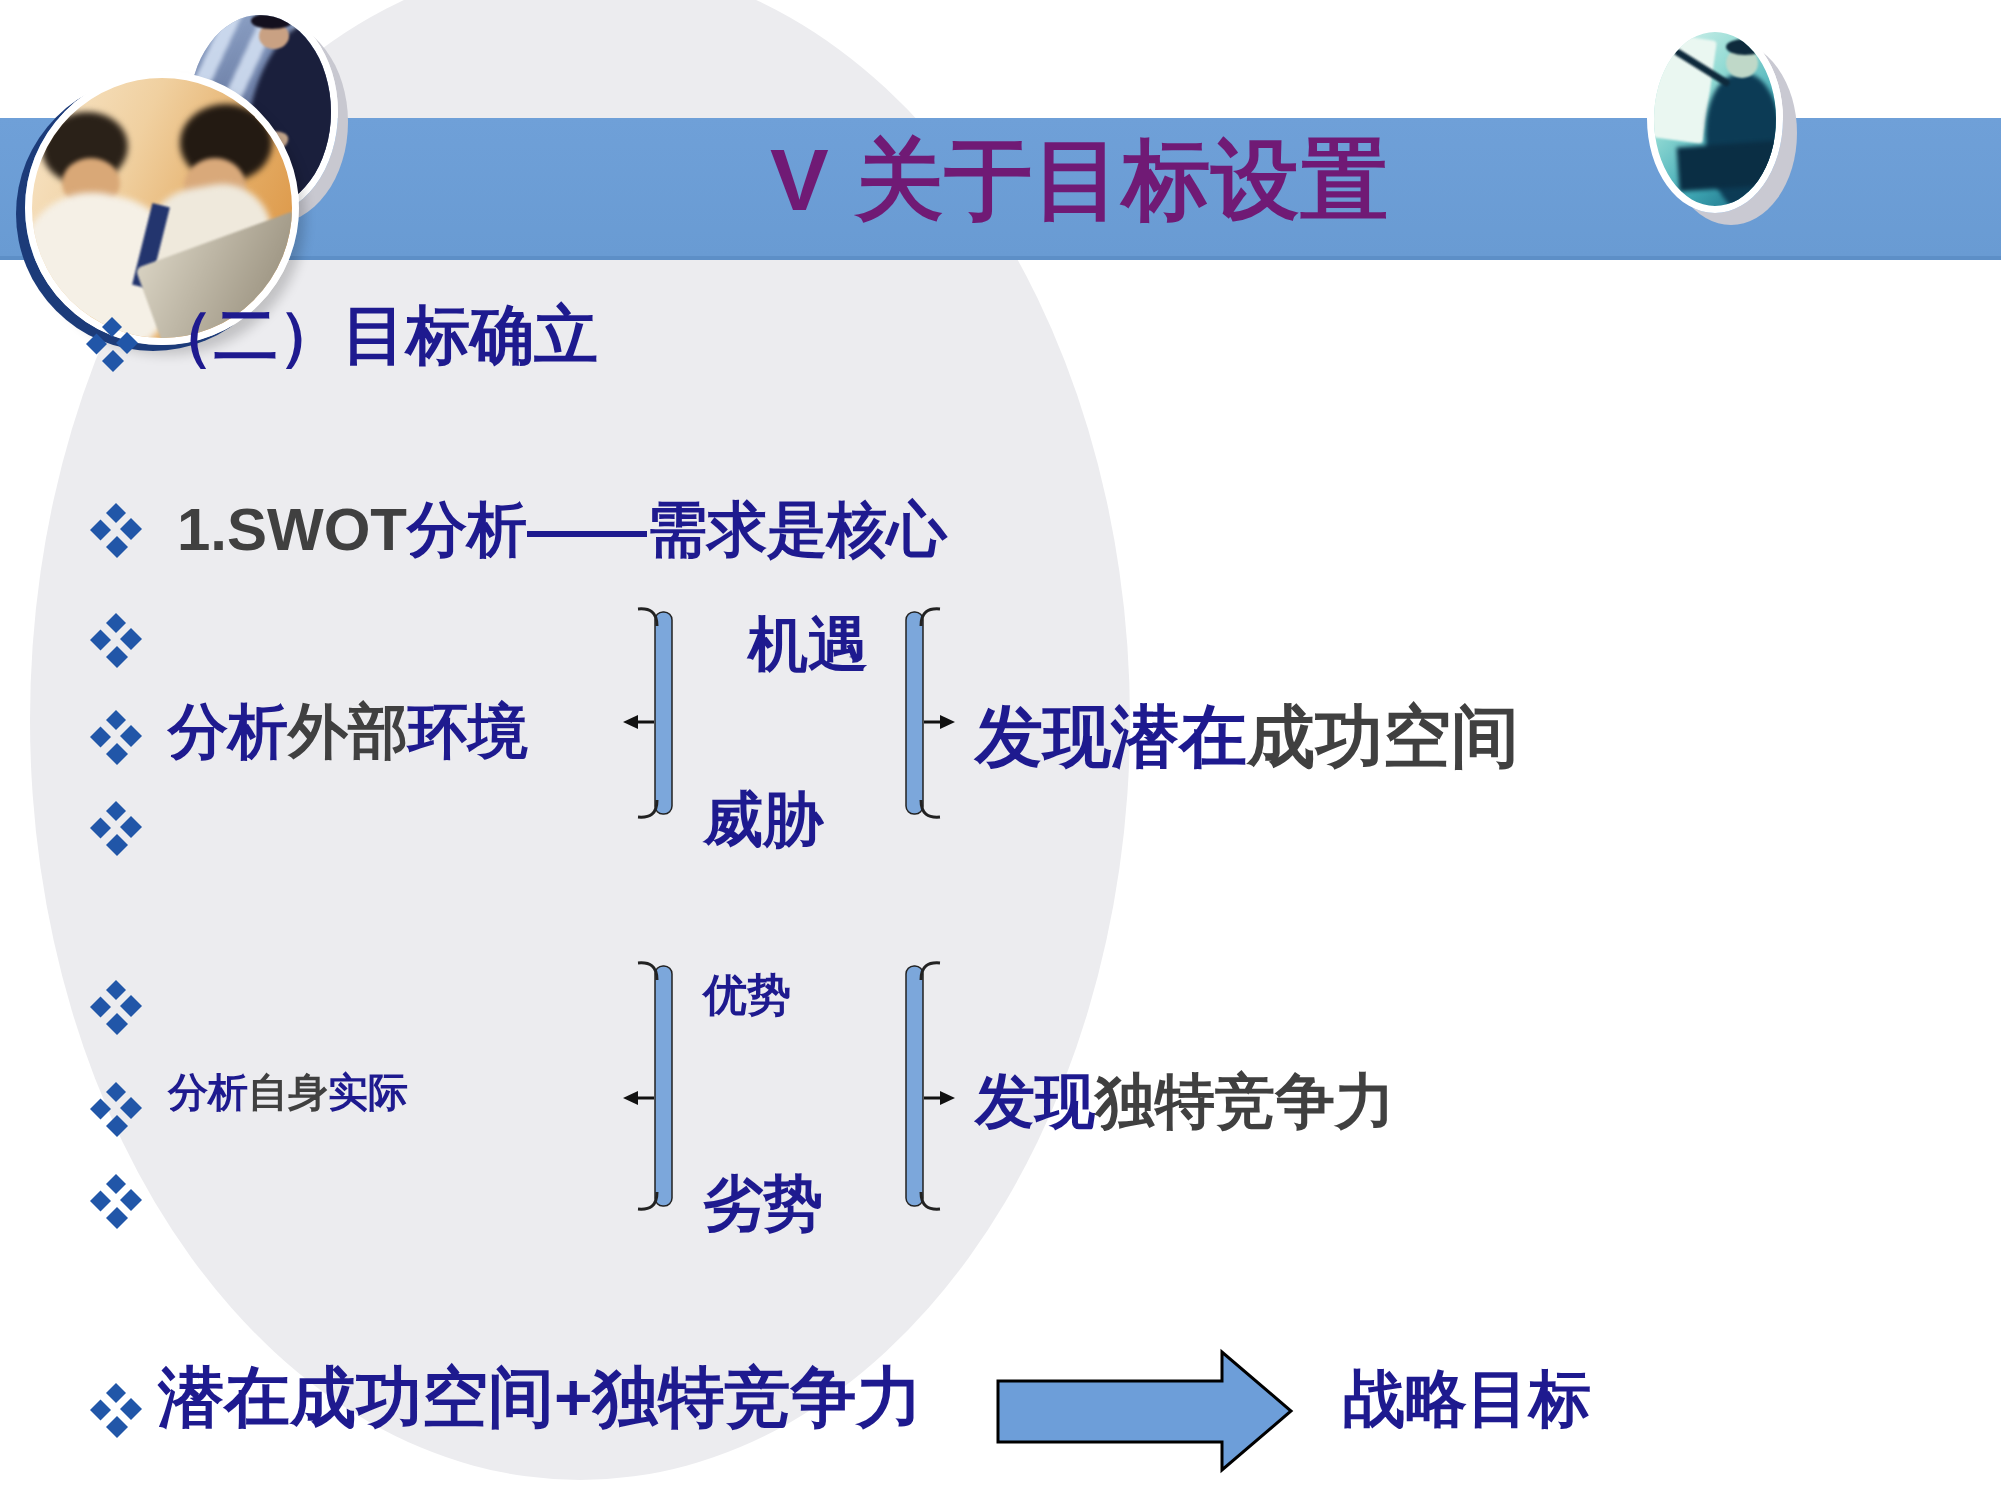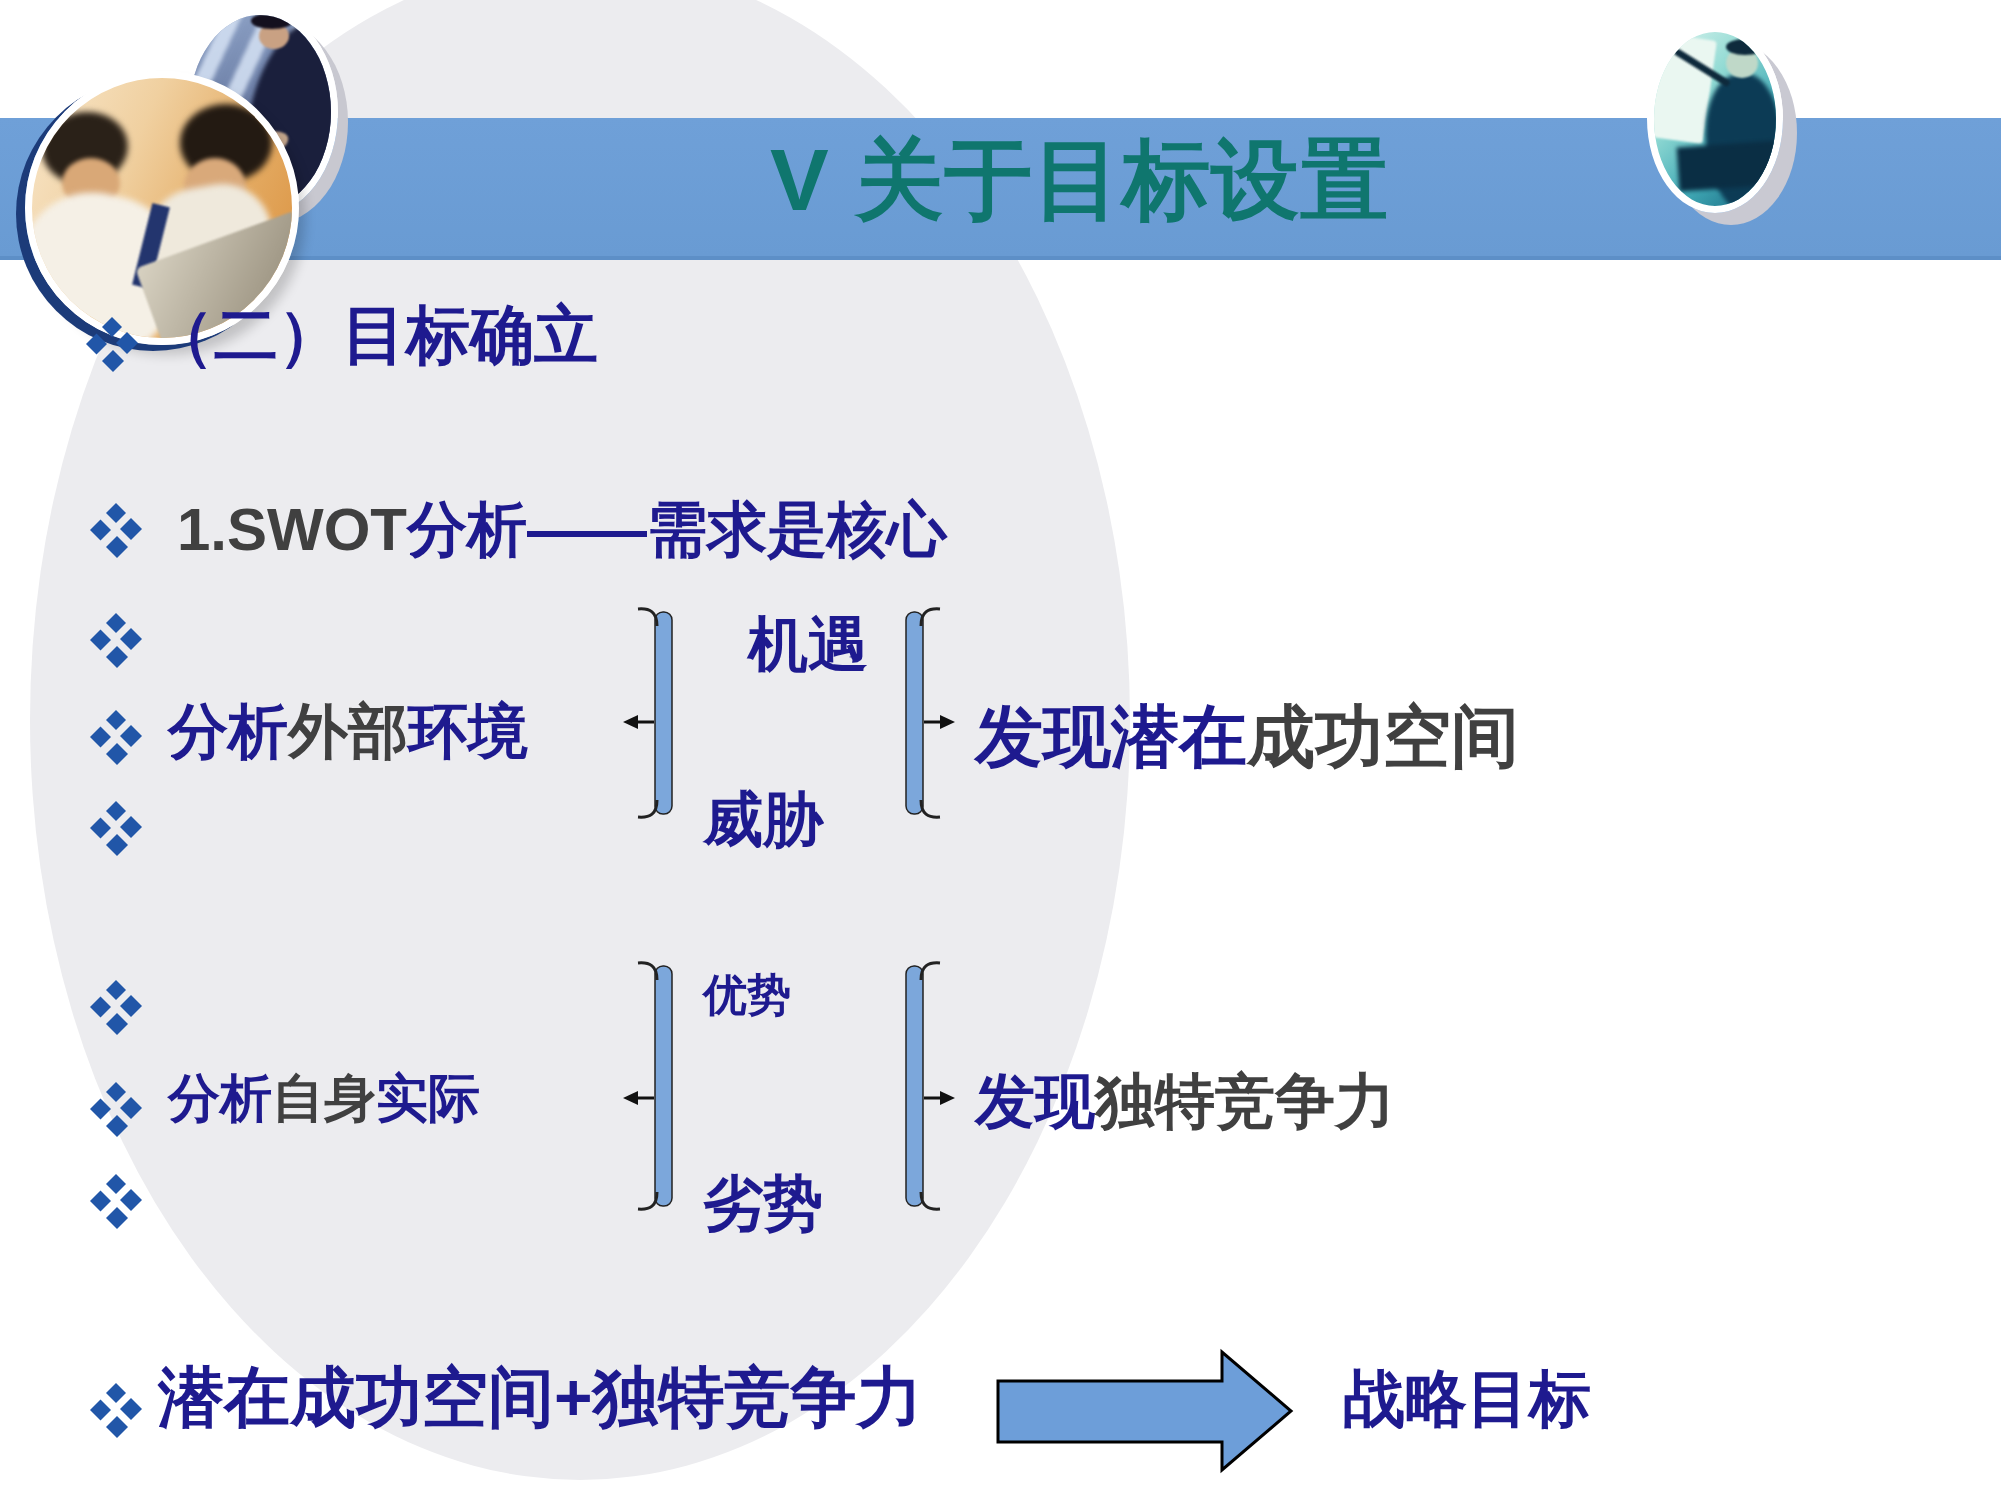--- a/index.html
+++ b/index.html
@@ -4,21 +4,21 @@
 <style>
   html,body{margin:0;padding:0;}
   body{width:2001px;height:1501px;position:relative;overflow:hidden;background:#ffffff;
        font-family:"Liberation Sans", sans-serif;}
   .abs{position:absolute;}
   #bg-ellipse{left:30px;top:-40px;width:1100px;height:1520px;border-radius:50%;
     background:#ECECEF;}
   #band{left:0;top:118px;width:2001px;height:138px;
     background:linear-gradient(180deg,#6FA0D8 0%,#699BD3 100%);
     border-bottom:4px solid #5D8FC7;}
-  #title{left:770px;top:136px;font-size:88px;font-weight:bold;color:#0f766e;letter-spacing:1px;line-height:1;white-space:nowrap;}
+  #title{left:770px;top:136px;font-size:88px;font-weight:bold;color:#701a75;letter-spacing:1px;line-height:1;white-space:nowrap;}
   .row{position:absolute;font-weight:bold;color:#1E1A8F;white-space:nowrap;line-height:1;}
   .red{color:#404040;}
   .bullet{position:absolute;width:52px;height:56px;}
   .photo{position:absolute;border:7px solid #fff;overflow:hidden;}
   #photo-team{left:25px;top:71px;width:260px;height:260px;border-radius:50%;
     background:linear-gradient(115deg,#F8E7CB 0%,#F0D0A0 35%,#E3A960 70%,#D98E3B 100%);
     box-shadow:-9px 6px 0 0 #1C3B79, 6px 10px 12px rgba(0,0,0,0.18);z-index:6;}
   #photo-handshake{left:182px;top:8px;width:142px;height:194px;border-radius:50%;
     background:linear-gradient(160deg,#9DB2D2 0%,#66789E 35%,#414C74 60%,#232848 100%);
     box-shadow:12px 10px 0 -2px #C8C8D0;z-index:5;}
@@ -165,21 +165,21 @@
 <div class="row z5" style="left:703px;top:615px;font-size:60px;margin-left:45px;">机遇</div>
 
 <div class="row z5" style="left:168px;top:702px;font-size:60px;"><span>分析</span><span class="red">外部</span><span>环境</span></div>
 
 <div class="row z5" style="left:975px;top:702px;font-size:68px;"><span>发现潜在</span><span class="red">成功空间</span></div>
 
 <div class="row z5" style="left:703px;top:790px;font-size:60px;">威胁</div>
 
 <div class="row z5" style="left:703px;top:973px;font-size:44px;">优势</div>
 
-<div class="row z5" style="left:168px;top:1072px;font-size:52px;"><span>分析</span><span class="red">自身</span><span>实际</span></div>
+<div class="row z5" style="left:168px;top:1072px;font-size:40px;"><span>分析</span><span class="red">自身</span><span>实际</span></div>
 
 <div class="row z5" style="left:975px;top:1072px;font-size:60px;"><span>发现</span><span class="red">独特竞争力</span></div>
 
 <div class="row z5" style="left:703px;top:1174px;font-size:60px;">劣势</div>
 
 <div class="row z5" style="left:158px;top:1364px;font-size:66px;">潜在成功空间+独特竞争力</div>
 
 <div class="row z5" style="left:1343px;top:1368px;font-size:62px;">战略目标</div>
 
 </body></html>

